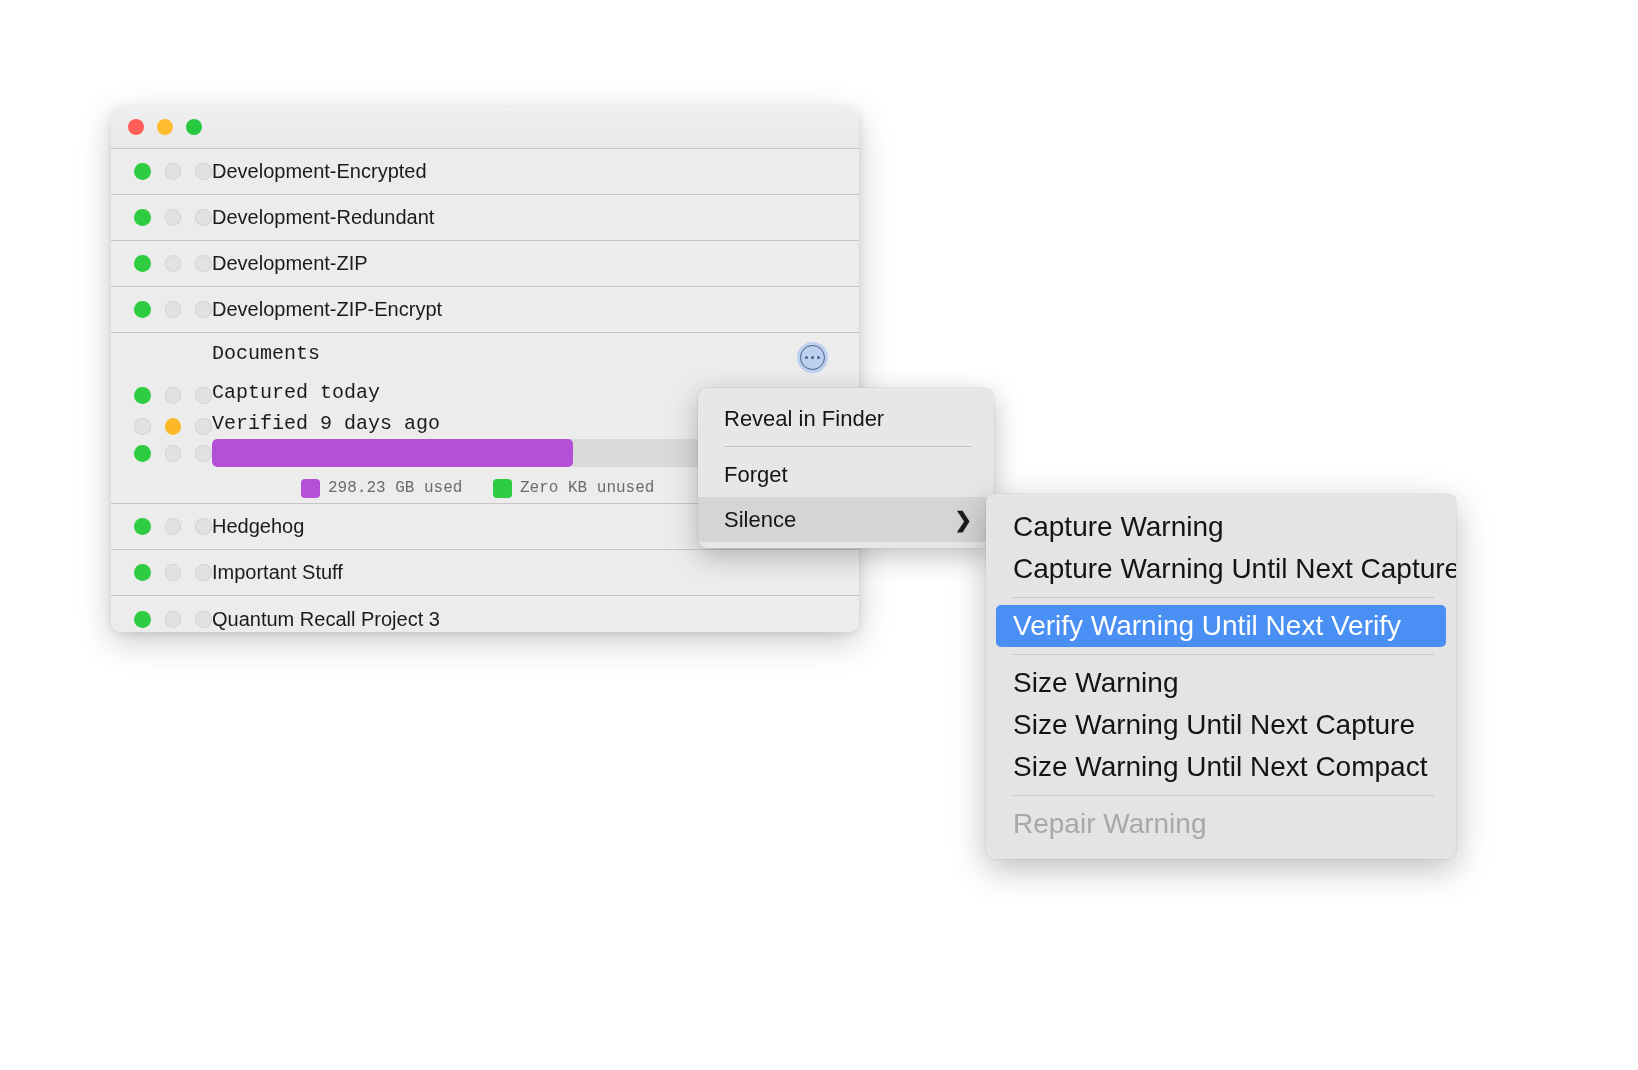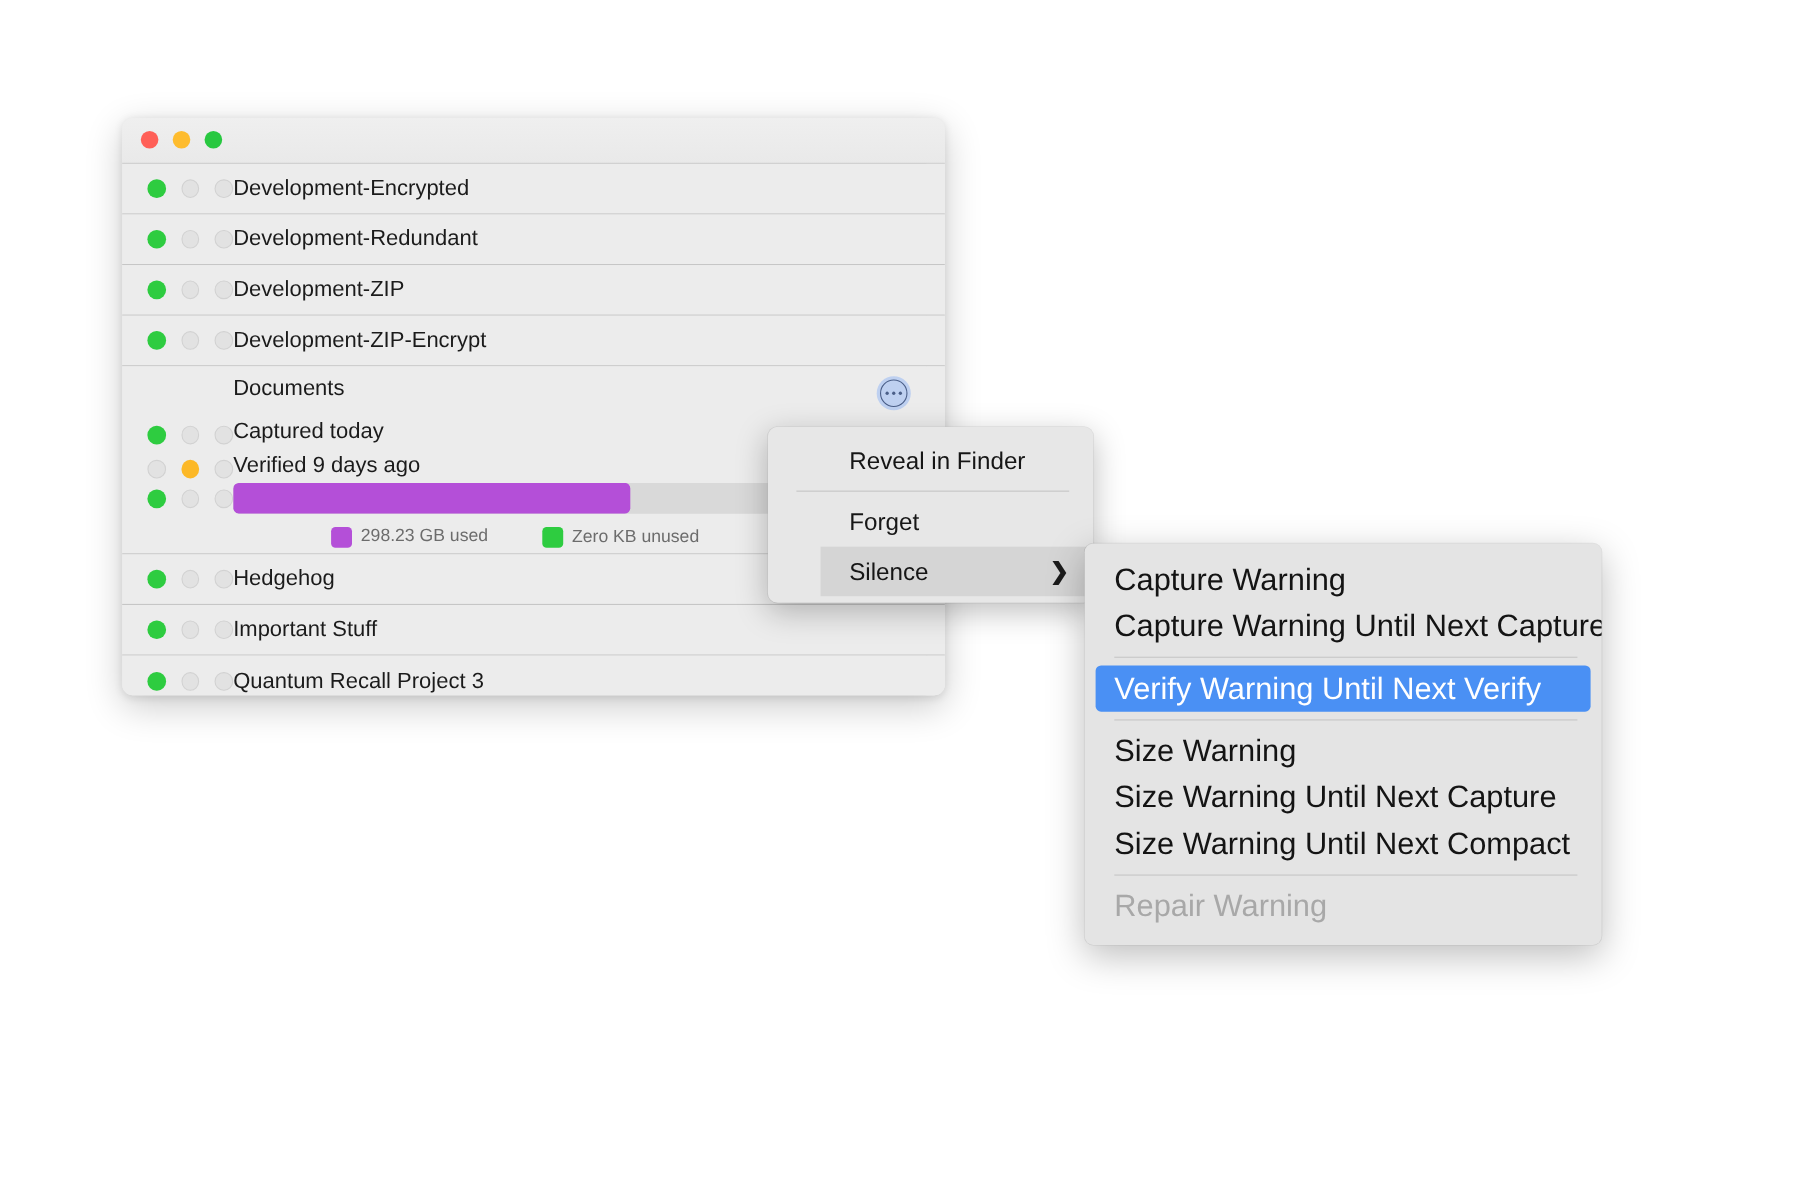--- a/index.html
+++ b/index.html
@@ -102,20 +102,21 @@
     color: #1b1b1b;
     white-space: nowrap;
   }
 
   
   .row.expanded {
     display: block;
     height: 171px;
     padding-left: 0;
     padding-top: 0;
+    font-family: Liberation Mono, monospace;
   }
   .exp-head {
     position: relative;
     height: 40px;
     display: flex;
     align-items: center;
     padding-left: 23px;
   }
   .exp-head .row-label { margin-left: 78px; }
 
@@ -157,21 +158,21 @@
     padding-left: 190px;
     height: 34px;
     gap: 0px;
   }
   .legend-item {
     display: flex;
     align-items: center;
     gap: 8px;
   }
   .legend-item.i0 { width: 192px; }
-  .legend-item.i1 { width: 212px; align-items: flex-end; }
+  .legend-item.i1 { width: 212px; }
   .legend-swatch {
     width: 19px; height: 19px; border-radius: 4px;
     display: block;
   }
   .legend-text {
     font-size: 16px;
     color: #6c6c6c;
     white-space: nowrap;
   }
 
@@ -224,21 +225,20 @@
   }
   .ctx-item {
     position: relative;
     height: 45px;
     display: flex;
     align-items: center;
     padding: 0 16px 0 26px;
     font-size: 22px;
     color: #161616;
     white-space: nowrap;
-    margin-left: 48px;
   }
   .ctx-item.highlight {
     background: #d5d5d5;
   }
   .ctx-sep {
     height: 1px;
     background: #c5c5c5;
     margin: 5px 22px 5px 26px;
   }
   .ctx-arrow {

